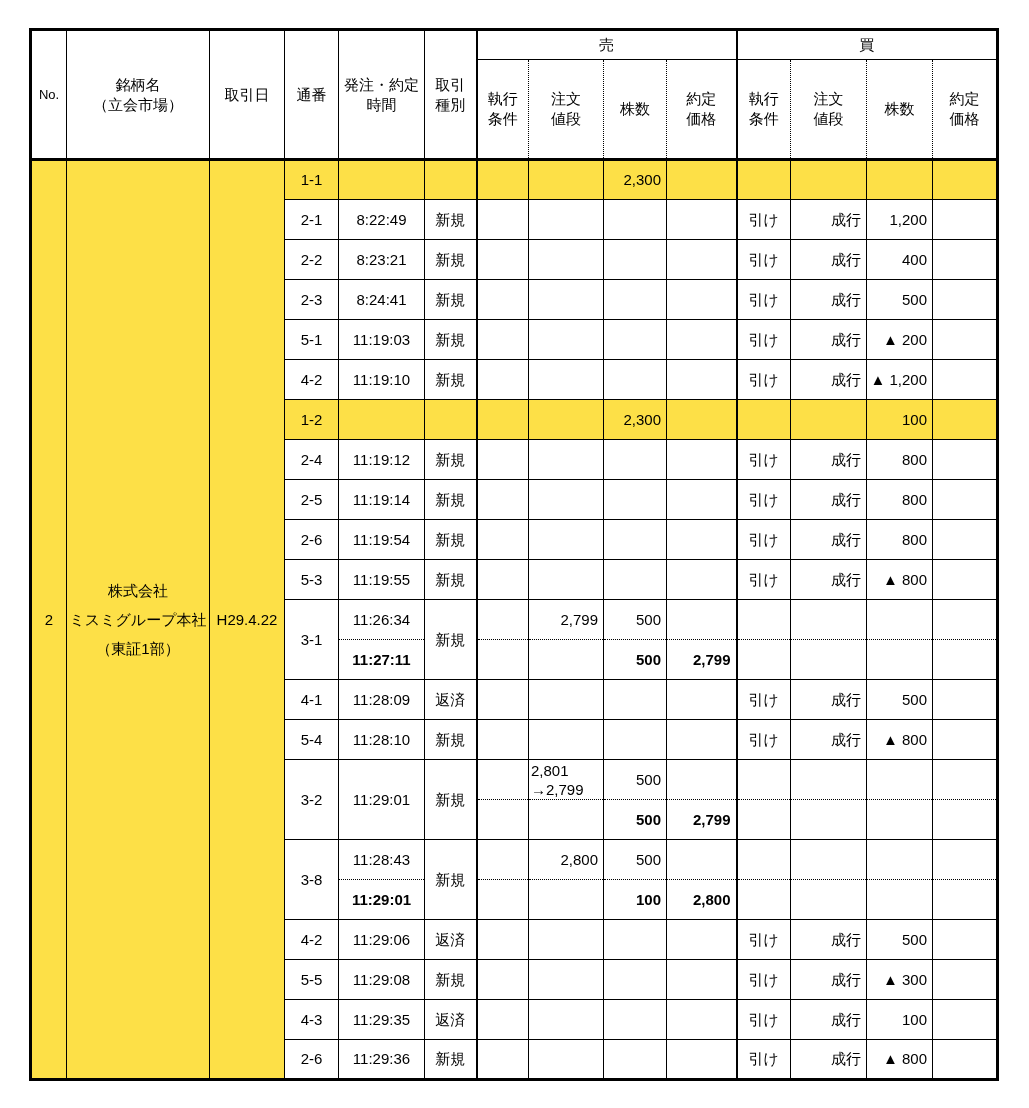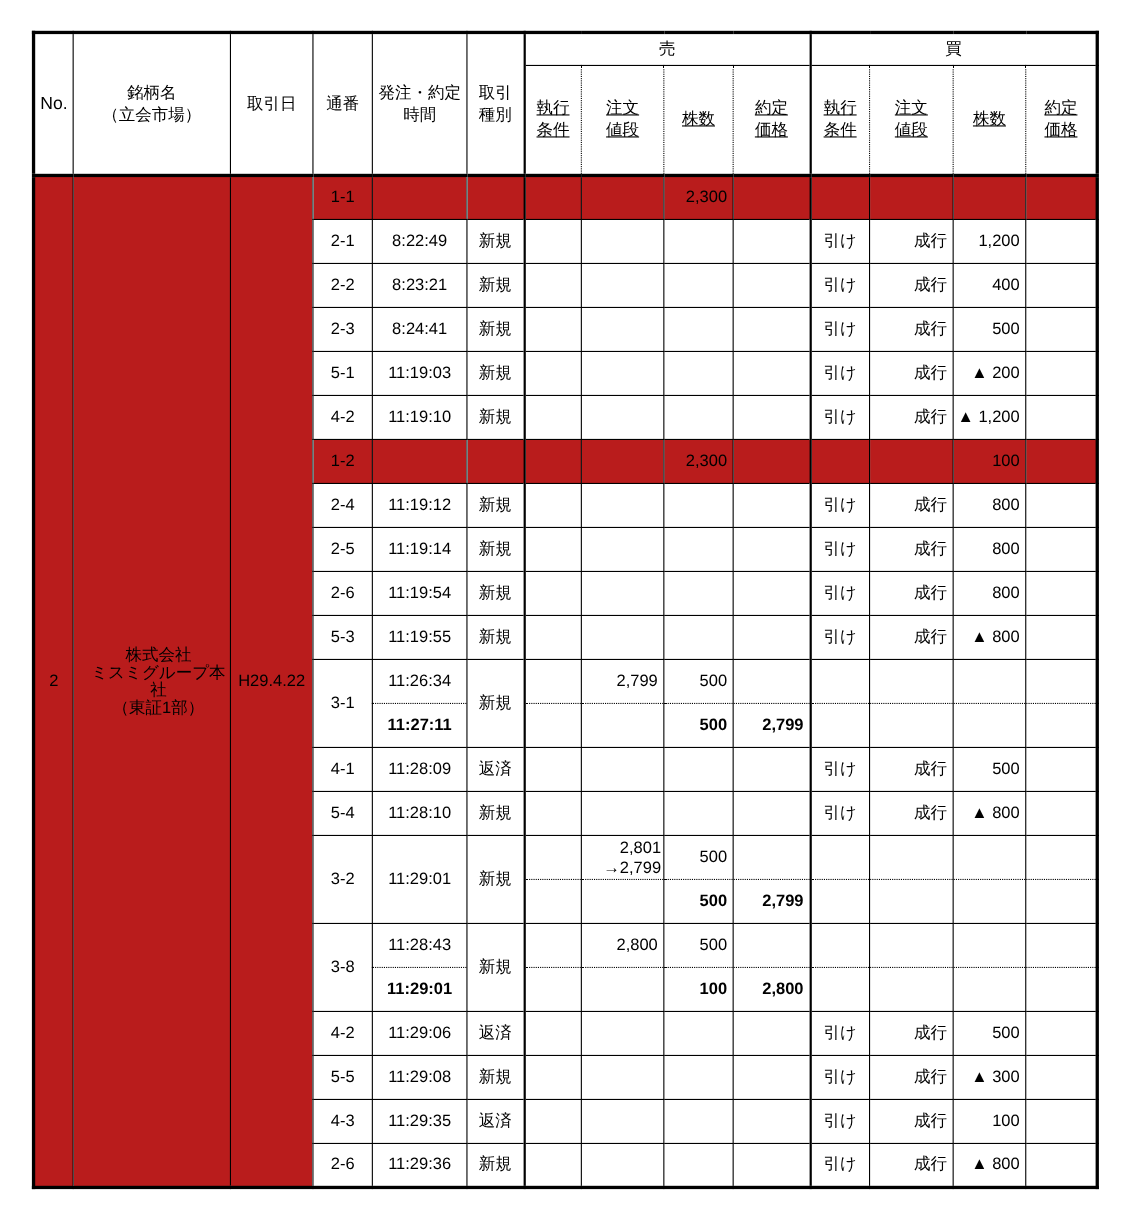--- a/index.html
+++ b/index.html
@@ -4,34 +4,34 @@
 <style>
   html,body{margin:0;padding:0;background:#fff;}
   .page{position:relative;width:1029px;height:1108px;background:#fff;overflow:hidden;
         font-family:"Liberation Sans","DejaVu Sans",sans-serif;color:#000;}
   table.trade{position:absolute;left:29px;top:28px;border-collapse:collapse;table-layout:fixed;
         border:3px solid #000;width:965px;}
   th,td{border:1px solid #000;font-weight:normal;font-size:15px;line-height:20px;
         padding:0 2px;vertical-align:middle;overflow:hidden;white-space:pre-line;
         text-align:center;}
   thead tr.group-row{height:30px;}
-  thead tr.sub-row{height:100px;text-decoration:underline;}
+  thead tr.sub-row{height:100px;}
   tbody tr{height:40px;}
   th.hb{border-bottom:3px solid #000;}
   .bl-thick{border-left:2px solid #000;}
   .bl-dot{border-left:1px dotted #000;}
   .br-none{border-right:none;}
   td.r{text-align:right;padding-right:5px;white-space:nowrap;}
   td.c{text-align:center;}
-  td.pre{text-align:right;white-space:pre-line;padding-right:2px;line-height:19px;}
+  td.pre{text-align:left;white-space:pre-line;padding-right:2px;line-height:19px;}
   td.nb{border-bottom:none;}
   td.bt-dot{border-top:1px dotted #000;font-weight:bold;}
-  tr.shaded td{background:#b91c1c;}
-  td.name-cell{line-height:16px;padding-left:14px;}
-  th.no-h{font-size:16px;}
+  tr.shaded td{background:#fde047;}
+  td.name-cell{line-height:29px;}
+  th.no-h{font-size:13px;}
 </style>
 </head>
 <body>
 
 <div class="page">
   <table class="trade">
     <colgroup>
       <col style="width:36px">
         <col style="width:143px">
         <col style="width:75px">

